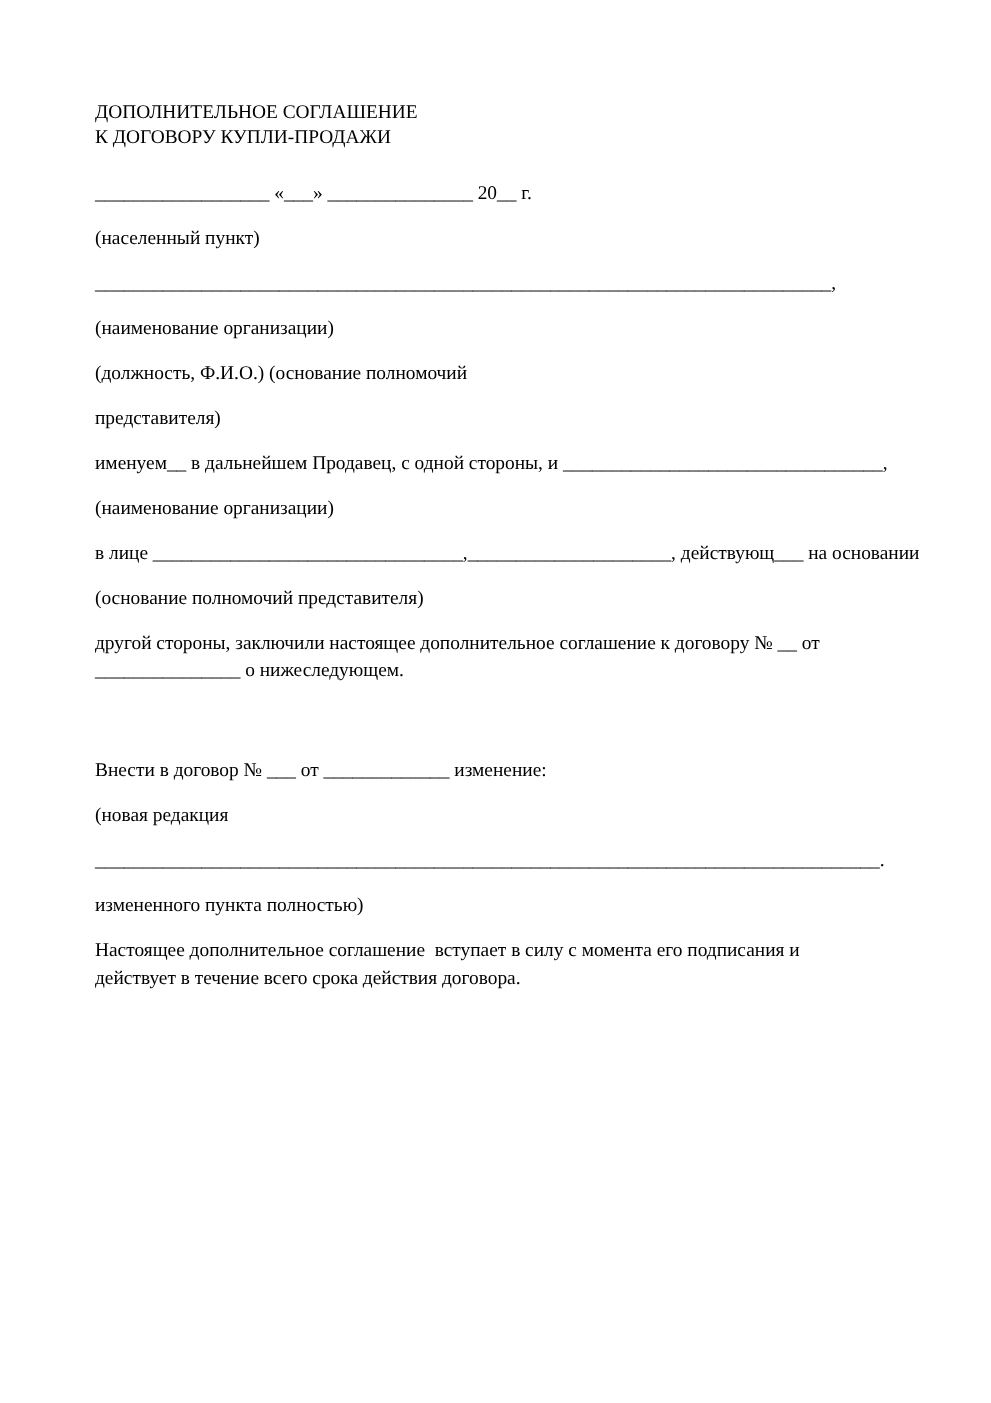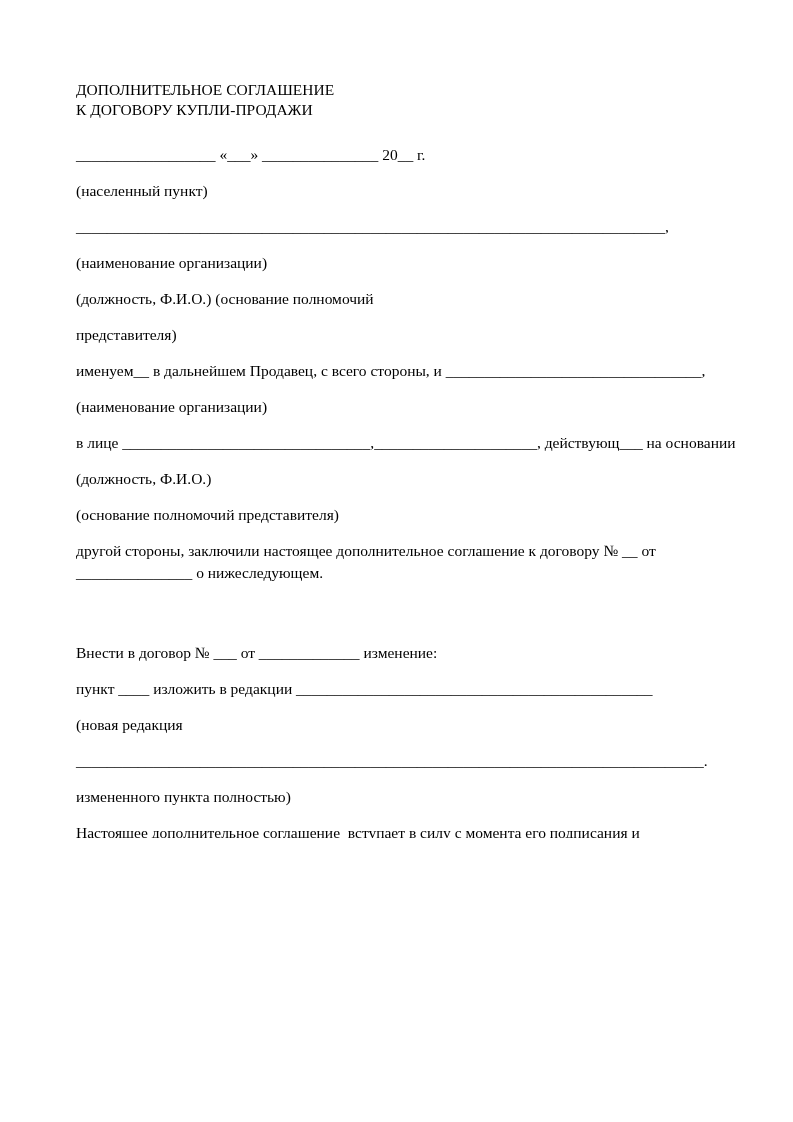--- a/index.html
+++ b/index.html
@@ -48,31 +48,29 @@
     <div class="title-line">ДОПОЛНИТЕЛЬНОЕ СОГЛАШЕНИЕ</div>
     <div class="title-line">К ДОГОВОРУ КУПЛИ-ПРОДАЖИ</div>
   </div>
 
   <div class="ln">__________________ «___» _______________ 20__ г.</div>
   <div class="ln">(населенный пункт)</div>
   <div class="ln">____________________________________________________________________________,</div>
   <div class="ln">(наименование организации)</div>
   <div class="ln">(должность, Ф.И.О.) (основание полномочий</div>
   <div class="ln">представителя)</div>
-  <div class="ln">именуем__ в дальнейшем Продавец, с всего стороны, и _________________________________,</div>
+  <div class="ln">именуем__ в дальнейшем Продавец, с одной стороны, и _________________________________,</div>
   <div class="ln">(наименование организации)</div>
   <div class="ln">в лице ________________________________,_____________________, действующ___ на основании</div>
-  <div class="ln">(должность, Ф.И.О.)</div>
   <div class="ln">(основание полномочий представителя)</div>
   <div class="ln tight">другой стороны, заключили настоящее дополнительное соглашение к договору № __ от</div>
   <div class="ln">_______________ о нижеследующем.</div>
 
   <div class="spacer"></div>
 
   <div class="ln">Внести в договор № ___ от _____________ изменение:</div>
-  <div class="ln">пункт ____ изложить в редакции ______________________________________________</div>
   <div class="ln">(новая редакция</div>
   <div class="ln">_________________________________________________________________________________.</div>
   <div class="ln">измененного пункта полностью)</div>
   <div class="ln tight">Настоящее дополнительное соглашение  вступает в силу с момента его подписания и</div>
   <div class="ln">действует в течение всего срока действия договора.</div>
 
 </div>
 
 </body></html>

